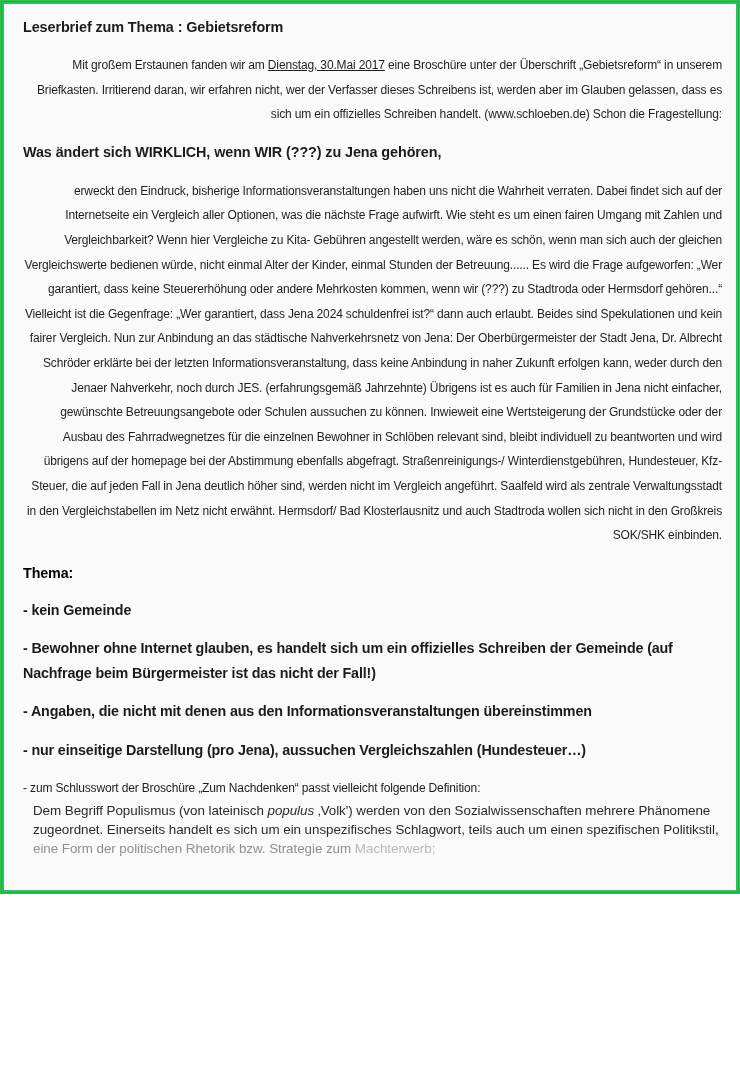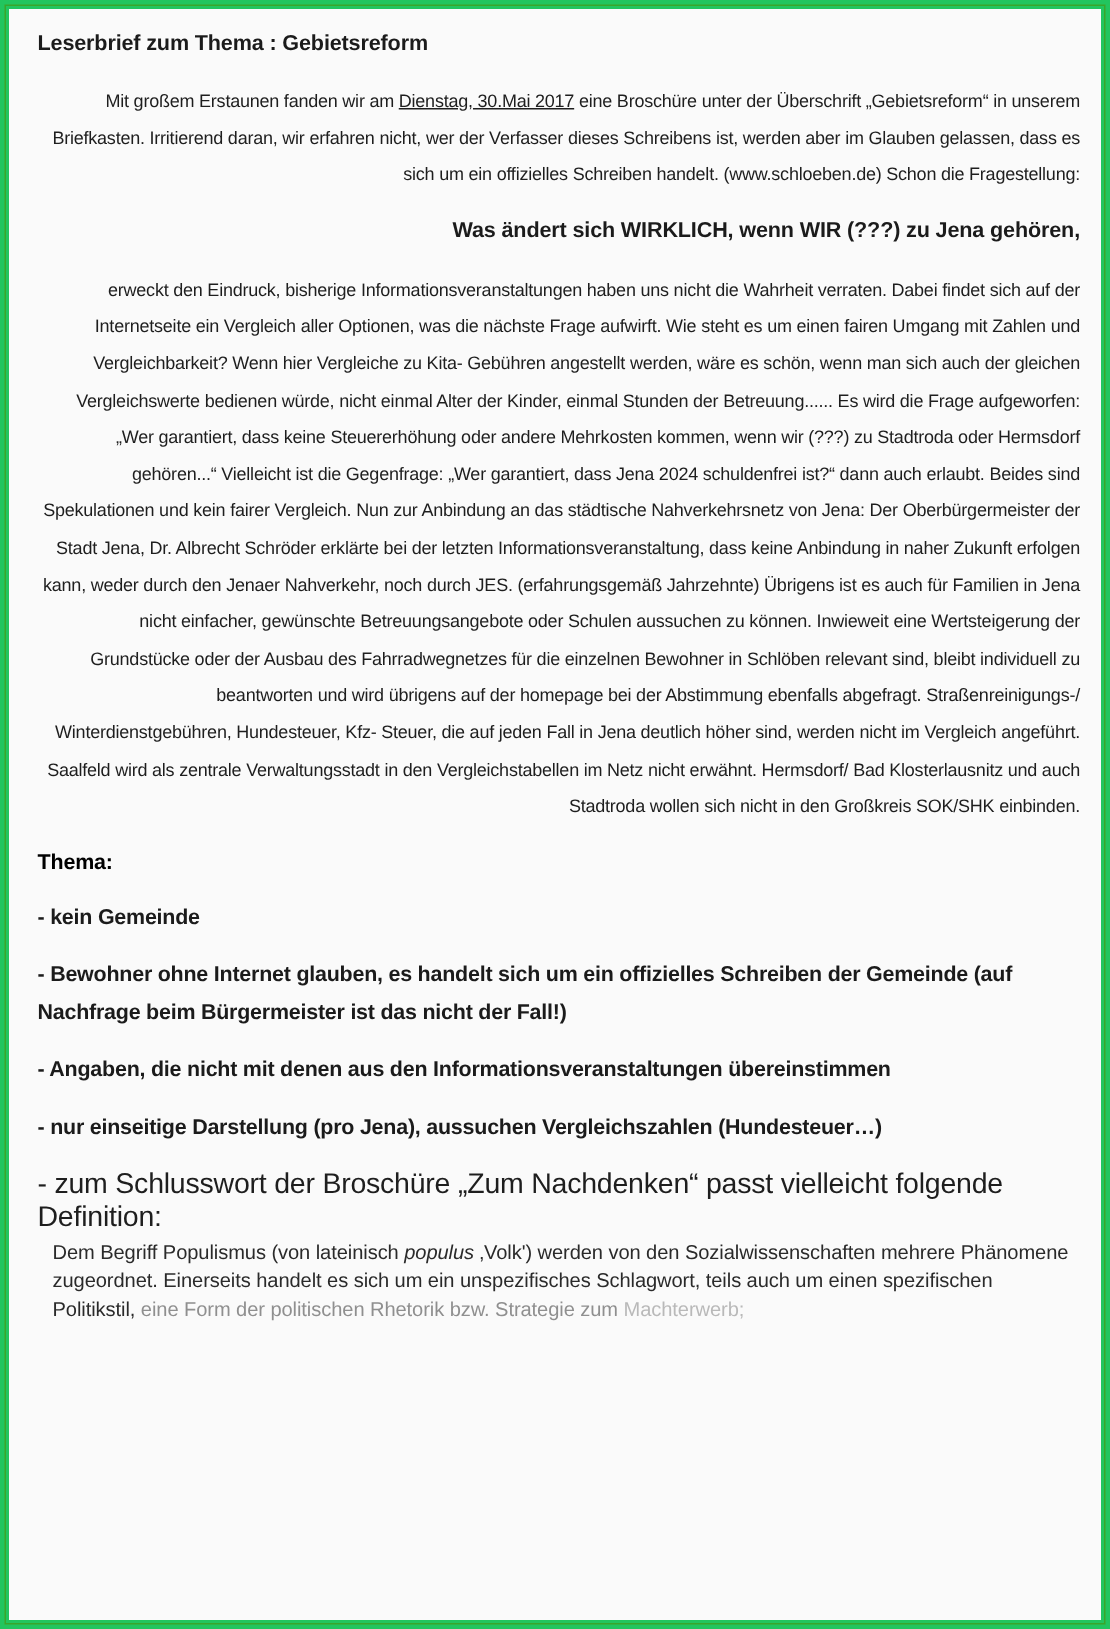--- a/index.html
+++ b/index.html
@@ -12,22 +12,22 @@
     width: 740px;
     height: 1086px;
     overflow: hidden;
     font-family: "Liberation Sans", "DejaVu Sans", sans-serif;
   }
 
   
   #page {
     box-sizing: border-box;
     width: 740px;
-    height: 1086px;
-    border: 6px solid #22c55e;
+    height: 894px;
+    border: 4px solid #22c55e;
     background: #ec4899;
     position: relative;
   }
   #page::before {
     
     content: "";
     position: absolute;
     inset: -3px;
     border: 1px solid #3aa52b;
     pointer-events: none;
@@ -69,21 +69,20 @@
     text-align: right;
     color: #1e1e1e;
   }
 
   .sub-heading {
     font-size: 14.4px;
     font-weight: 700;
     line-height: 22px;
     letter-spacing: -0.1px;
     margin: 0 0 16px 6px;
-    text-align: right;
   }
 
   .date-underline { text-decoration: underline; }
 
   .fazit {
     font-size: 14.3px;
     font-weight: 700;
     line-height: 22px;
     margin: 0 0 14px 6px;
     letter-spacing: -0.1px;
@@ -94,21 +93,21 @@
     font-weight: 700;
     line-height: 24.6px;
     letter-spacing: -0.15px;
     margin: 0 0 14px 6px;
   }
 
   
   .def-intro {
     font-family: "Liberation Sans", "DejaVu Sans", sans-serif;
     font-stretch: condensed;
-    font-size: 19px;
+    font-size: 12px;
     font-weight: 400;
     line-height: 22px;
     letter-spacing: -0.15px;
     color: #1e1e1e;
     margin: 0 0 2px 6px;
   }
   .definition {
     font-family: "Liberation Sans", "DejaVu Sans", sans-serif;
     font-size: 13.4px;
     font-weight: 400;

